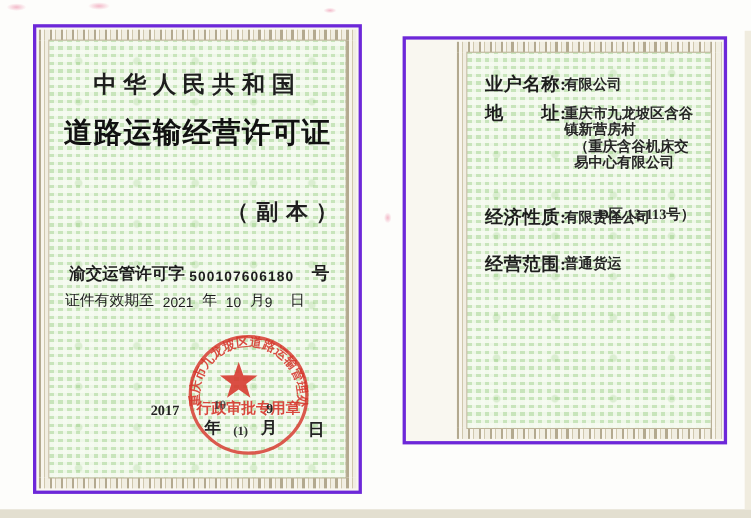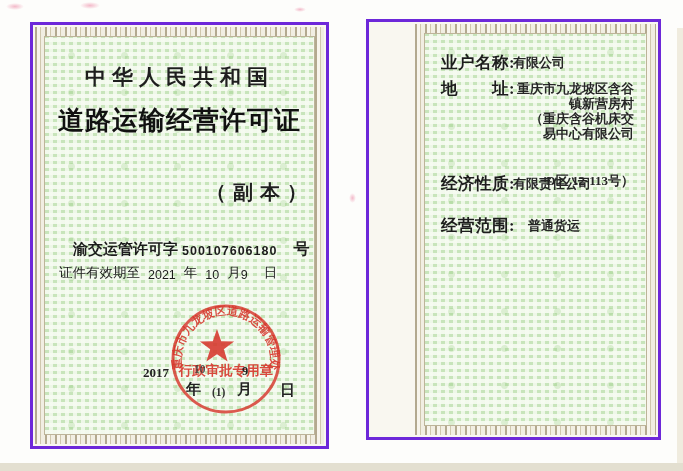--- a/index.html
+++ b/index.html
@@ -14,21 +14,21 @@
   .smudge{position:absolute;border-radius:50%;background:radial-gradient(closest-side,rgba(235,130,160,.55),rgba(235,130,160,0));}
   .s1{left:6px;top:3px;width:18px;height:7px;}
   .s2{left:80px;top:2px;width:20px;height:7px;}
   .s3{left:294px;top:7px;width:12px;height:5px;}
   .s4{left:349px;top:193px;width:7px;height:10px;}
   .s5{left:100px;top:335px;width:14px;height:6px;}
 
   
   .page{position:absolute;background:#f9f7f0;border:3px solid #6d28d9;padding:2px;box-sizing:border-box;}
   .page-left{left:30px;top:22px;width:299px;height:427px;}
-  .page-right{left:366px;top:19px;width:295px;height:421px;padding-left:46px;}
+  .page-right{left:366px;top:33px;width:295px;height:371px;padding-left:46px;}
   .frame{
     height:100%;box-sizing:border-box;position:relative;
     border:10px solid transparent;
     border-image:repeating-linear-gradient(90deg,#b3a98f 0 2px,#f8f5ec 2px 5px,#cfc7ad 5px 6px,#f1eee2 6px 10px) 10;
   }
   .paper{
     position:absolute;inset:0;box-shadow:0 0 0 1px #bdb499;
     background-color:#f6fbf1;
     background-image:
       radial-gradient(circle,rgba(130,195,105,.22) 0 3px,rgba(130,195,105,0) 4px),
@@ -37,49 +37,49 @@
     background-size:53px 37px,auto,auto;
   }
   
   .abs{position:absolute;}
   .country{left:0;right:0;top:26px;text-align:center;font-size:21px;font-weight:bold;
            letter-spacing:6px;color:#1e1e1e;}
   .main-title{left:0;right:0;top:66px;text-align:center;font-size:26px;font-weight:900;
            letter-spacing:1px;color:#111;font-family:"Liberation Sans","DejaVu Sans",sans-serif;}
   .subtitle{left:0;right:0;top:142px;text-align:right;font-size:20px;font-weight:bold;
            letter-spacing:7px;color:#1e1e1e;}
-  .license-line{left:28px;top:202px;font-size:15px;font-weight:bold;color:#1c1c1c;white-space:nowrap;}
+  .license-line{left:18px;top:202px;font-size:15px;font-weight:bold;color:#1c1c1c;white-space:nowrap;}
   .license-number{font-size:12.5px;letter-spacing:1px;position:relative;top:1px;margin-left:4px;
            font-family:"Liberation Sans","DejaVu Sans",sans-serif;}
   .license-suffix{margin-left:16px;font-size:16px;}
   .validity-line{left:14px;top:227px;font-size:13.5px;font-weight:normal;color:#1c1c1c;white-space:nowrap;}
   .num{font-family:"Liberation Sans","DejaVu Sans",sans-serif;font-size:12.5px;position:relative;top:2px;}
   .validity-line .gap{display:inline-block;width:8px;}
 
   .seal-svg{left:122px;top:264px;}
   .issuer-label{left:128px;top:303px;font-size:16px;font-weight:bold;letter-spacing:11px;color:#222;z-index:3;white-space:nowrap;}
-  .d-year{left:98px;top:328px;font-size:13px;font-weight:bold;color:#222;z-index:3;}
+  .d-year{left:92px;top:328px;font-size:13px;font-weight:bold;color:#222;z-index:3;}
   .d-m-num{left:149px;top:326px;font-size:11.5px;font-weight:bold;color:#333;opacity:.8;z-index:3;}
   .d-d-num{left:197px;top:327px;font-size:12.5px;font-weight:bold;color:#222;z-index:3;}
   .d-yu{left:141px;top:343px;font-size:15px;font-weight:bold;color:#222;z-index:3;}
   .d-note{left:167px;top:349px;font-size:11.5px;font-weight:bold;color:#333;z-index:3;}
   .d-mu{left:192px;top:343px;font-size:15px;font-weight:bold;color:#222;z-index:3;}
   .d-du{left:235px;top:344px;font-size:15px;font-weight:bold;color:#222;z-index:3;}
 
   
   .fields{position:absolute;inset:0;padding:18px 12px 0 16px;box-sizing:border-box;color:#222;}
   .field-row{display:grid;grid-template-columns:72px 1fr;align-items:start;}
   .field-label{font-size:16.5px;font-weight:bold;letter-spacing:.5px;white-space:nowrap;color:#1d1d1d;}
   .field-value{font-size:13px;font-weight:bold;line-height:15px;padding-top:3px;color:#262626;}
   .row-name{margin-bottom:4px;}
-  .row-addr{position:relative;z-index:2;text-align:right;}
+  .row-addr{position:relative;z-index:2;}
   .addr-l2{margin-left:9px;}
   .addr-l3{margin-left:31px;margin-top:32px;}
   .row-econ{margin-top:-15px;position:relative;z-index:1;}
-  .row-scope{margin-top:20px;gap:15px;}
+  .row-scope{margin-top:20px;}
 </style>
 </head>
 <body>
 
 <div class="scan-bottom"></div>
 <div class="scan-right"></div>
 <div class="smudge s1"></div>
 <div class="smudge s2"></div>
 <div class="smudge s3"></div>
 <div class="smudge s4"></div>

